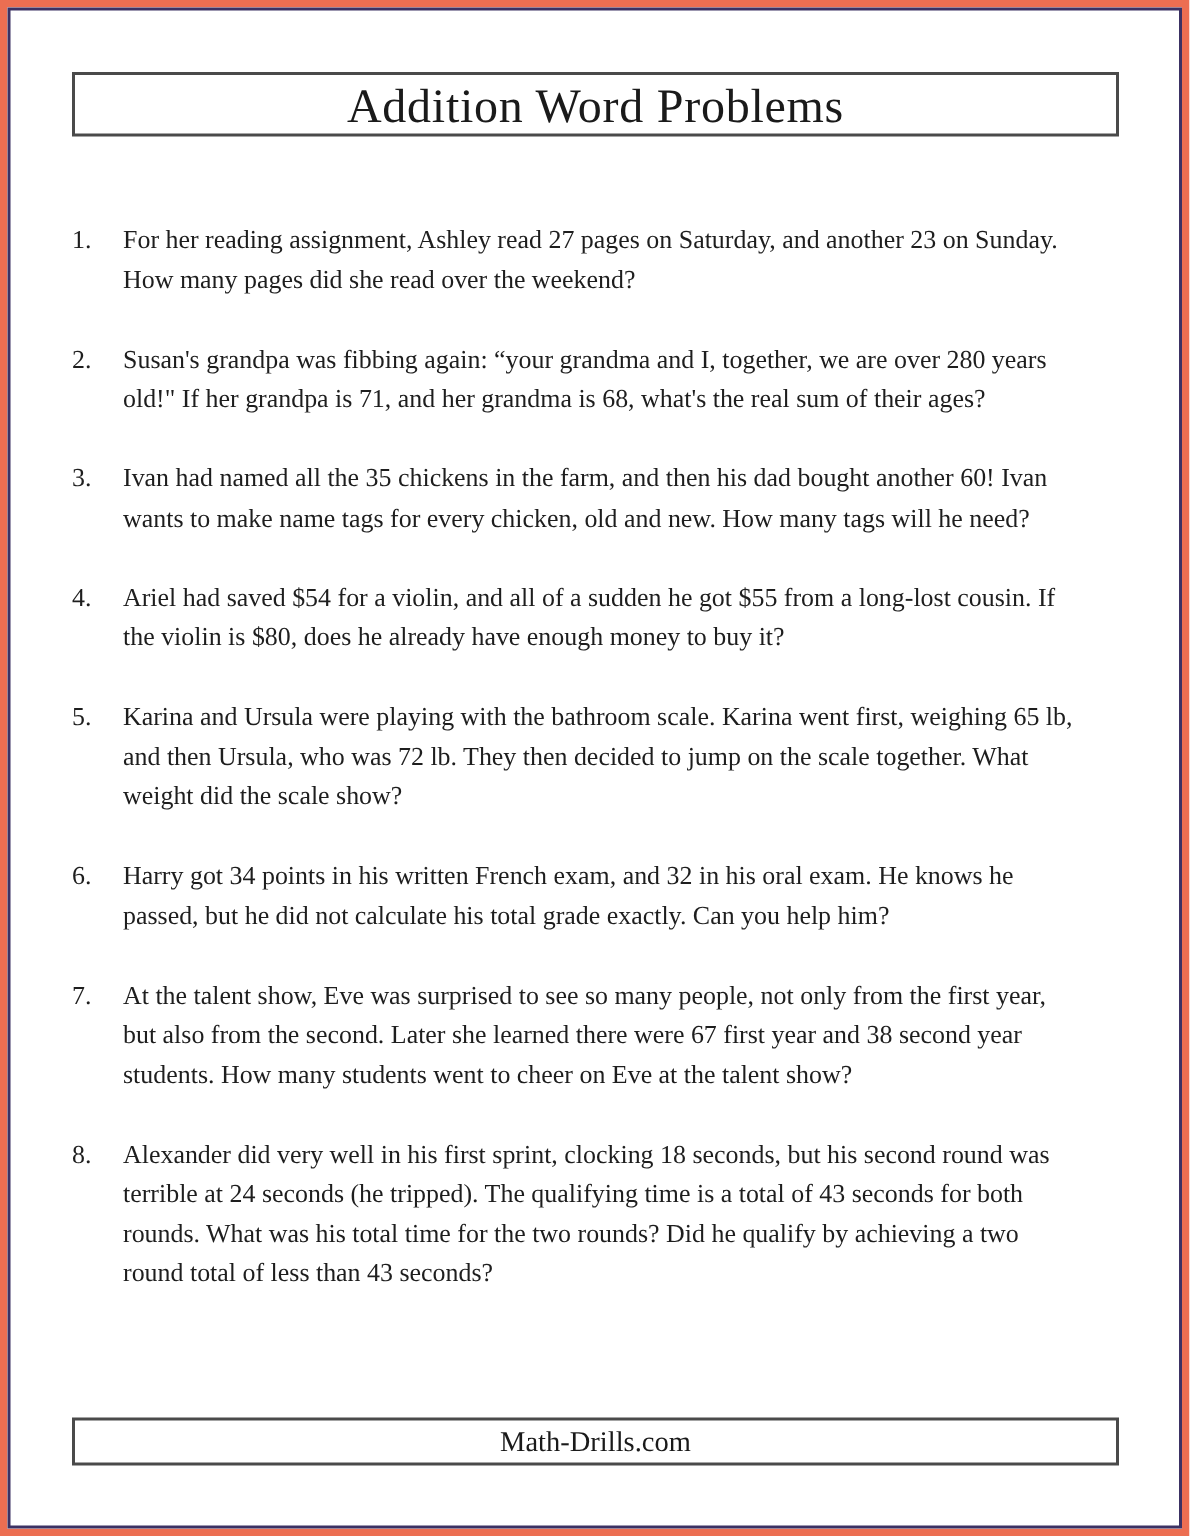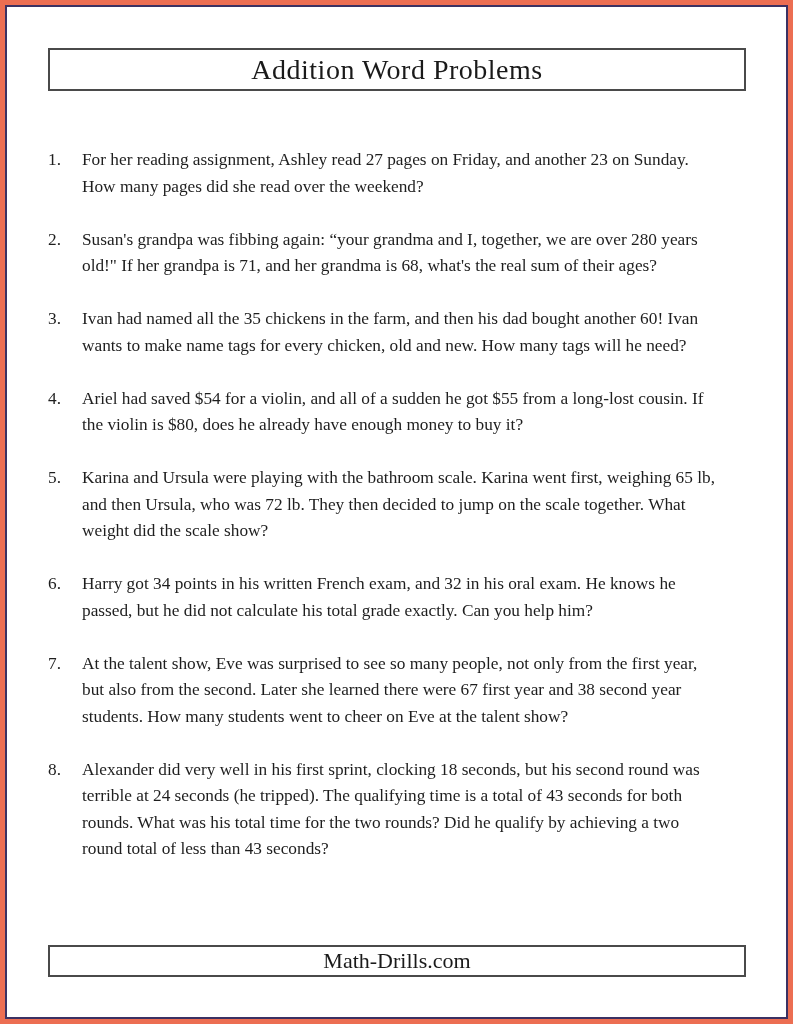--- a/index.html
+++ b/index.html
@@ -31,21 +31,21 @@
     box-sizing: border-box;
     border: 2px solid #4a4a4a;
     height: 43px;
     display: flex;
     align-items: center;
     justify-content: center;
     background: #ffffff;
   }
   .title-box h1 {
     margin: 0;
-    font-size: 28px;
+    font-size: 32px;
     font-weight: normal;
     letter-spacing: 0.5px;
     line-height: 1;
     color: #1a1a1a;
     white-space: nowrap;
   }
   ol.problems {
     list-style: none;
     margin: 56px 0 0 0;
     padding: 0 30px 0 0;
@@ -70,40 +70,40 @@
     right: 40px;
     top: 938px;
     height: 32px;
     border: 2px solid #4a4a4a;
     display: flex;
     align-items: center;
     justify-content: center;
     background: #ffffff;
   }
   .footer-box .site {
-    font-size: 22px;
+    font-size: 19px;
     line-height: 1;
     color: #1a1a1a;
     white-space: nowrap;
   }
 </style>
 </head>
 <body>
 
 <div class="page">
   <div class="page-inner">
 
     <div class="title-box">
       <h1>Addition Word Problems</h1>
     </div>
 
     <ol class="problems">
       <li class="problem">
         <span class="problem-number">1.</span>
-        <span class="problem-text">For her reading assignment, Ashley read 27 pages on Friday, and another 23 on Sunday. How many pages did she read over the weekend?</span>
+        <span class="problem-text">For her reading assignment, Ashley read 27 pages on Saturday, and another 23 on Sunday. How many pages did she read over the weekend?</span>
       </li>
       <li class="problem">
         <span class="problem-number">2.</span>
         <span class="problem-text">Susan's grandpa was fibbing again: “your grandma and I, together, we are over 280 years old!" If her grandpa is 71, and her grandma is 68, what's the real sum of their ages?</span>
       </li>
       <li class="problem">
         <span class="problem-number">3.</span>
         <span class="problem-text">Ivan had named all the 35 chickens in the farm, and then his dad bought another 60! Ivan wants to make name tags for every chicken, old and new. How many tags will he need?</span>
       </li>
       <li class="problem">

